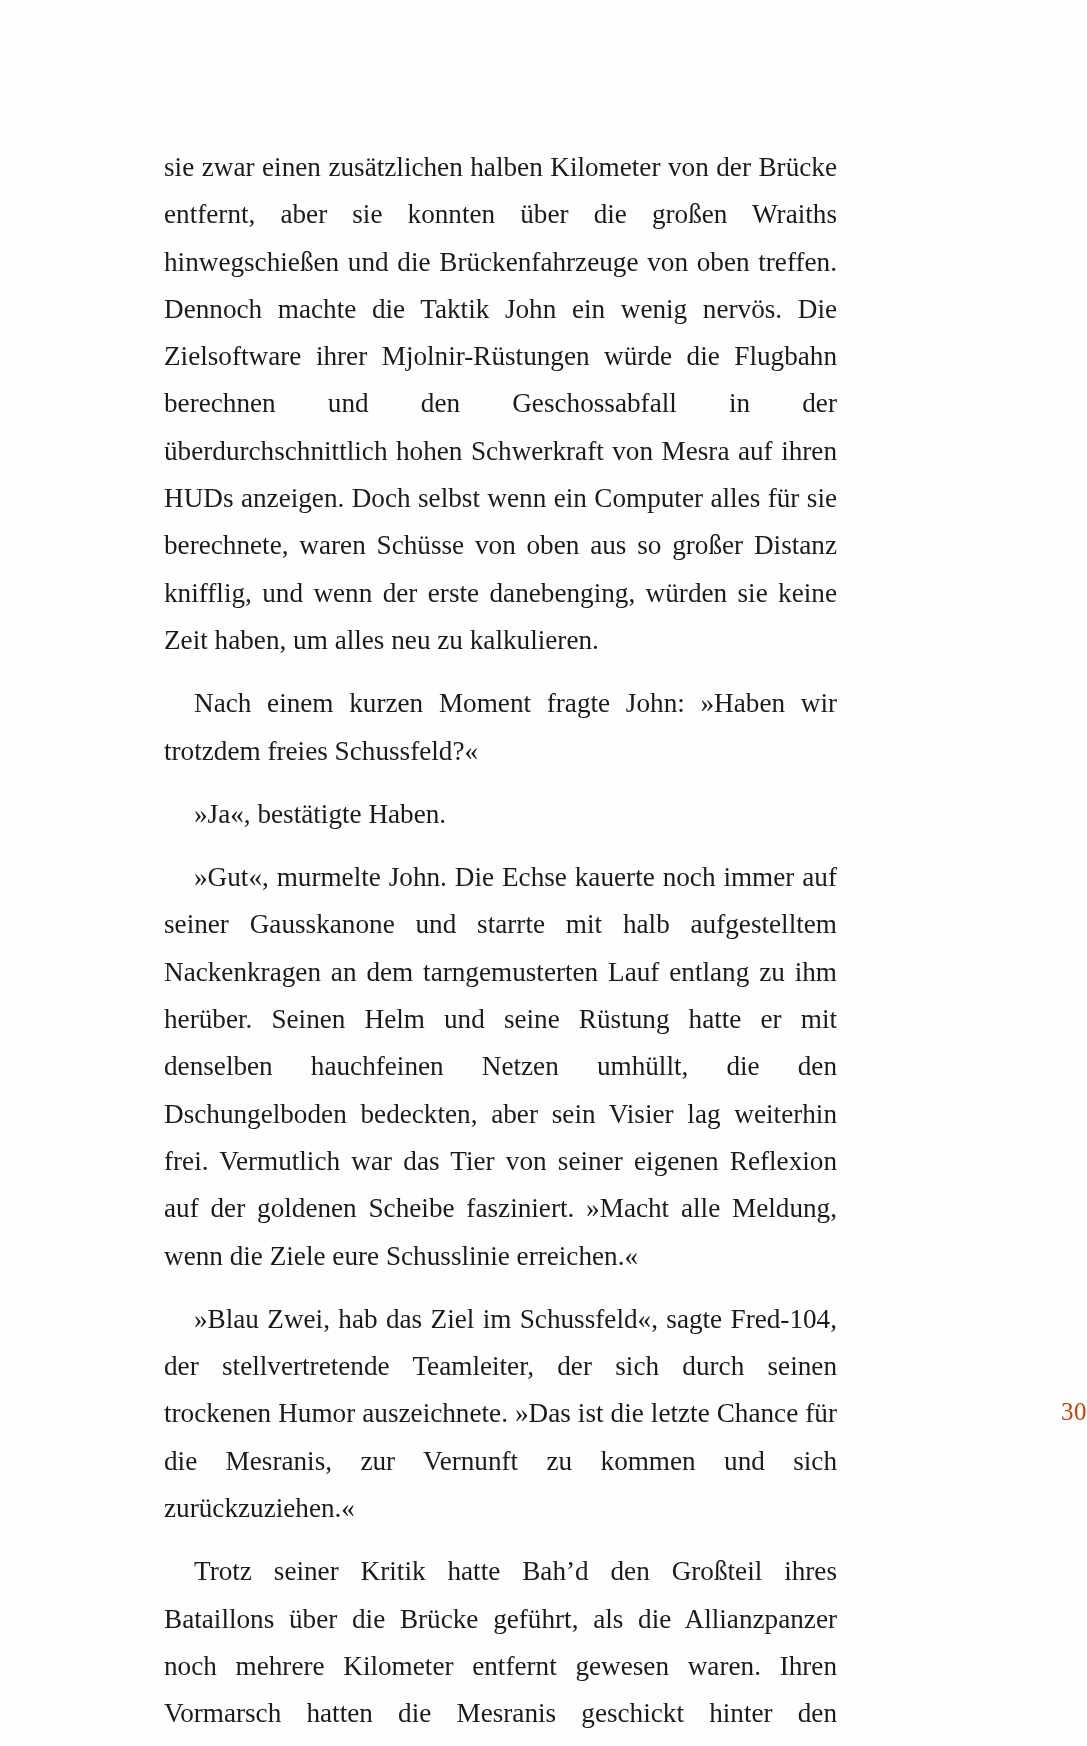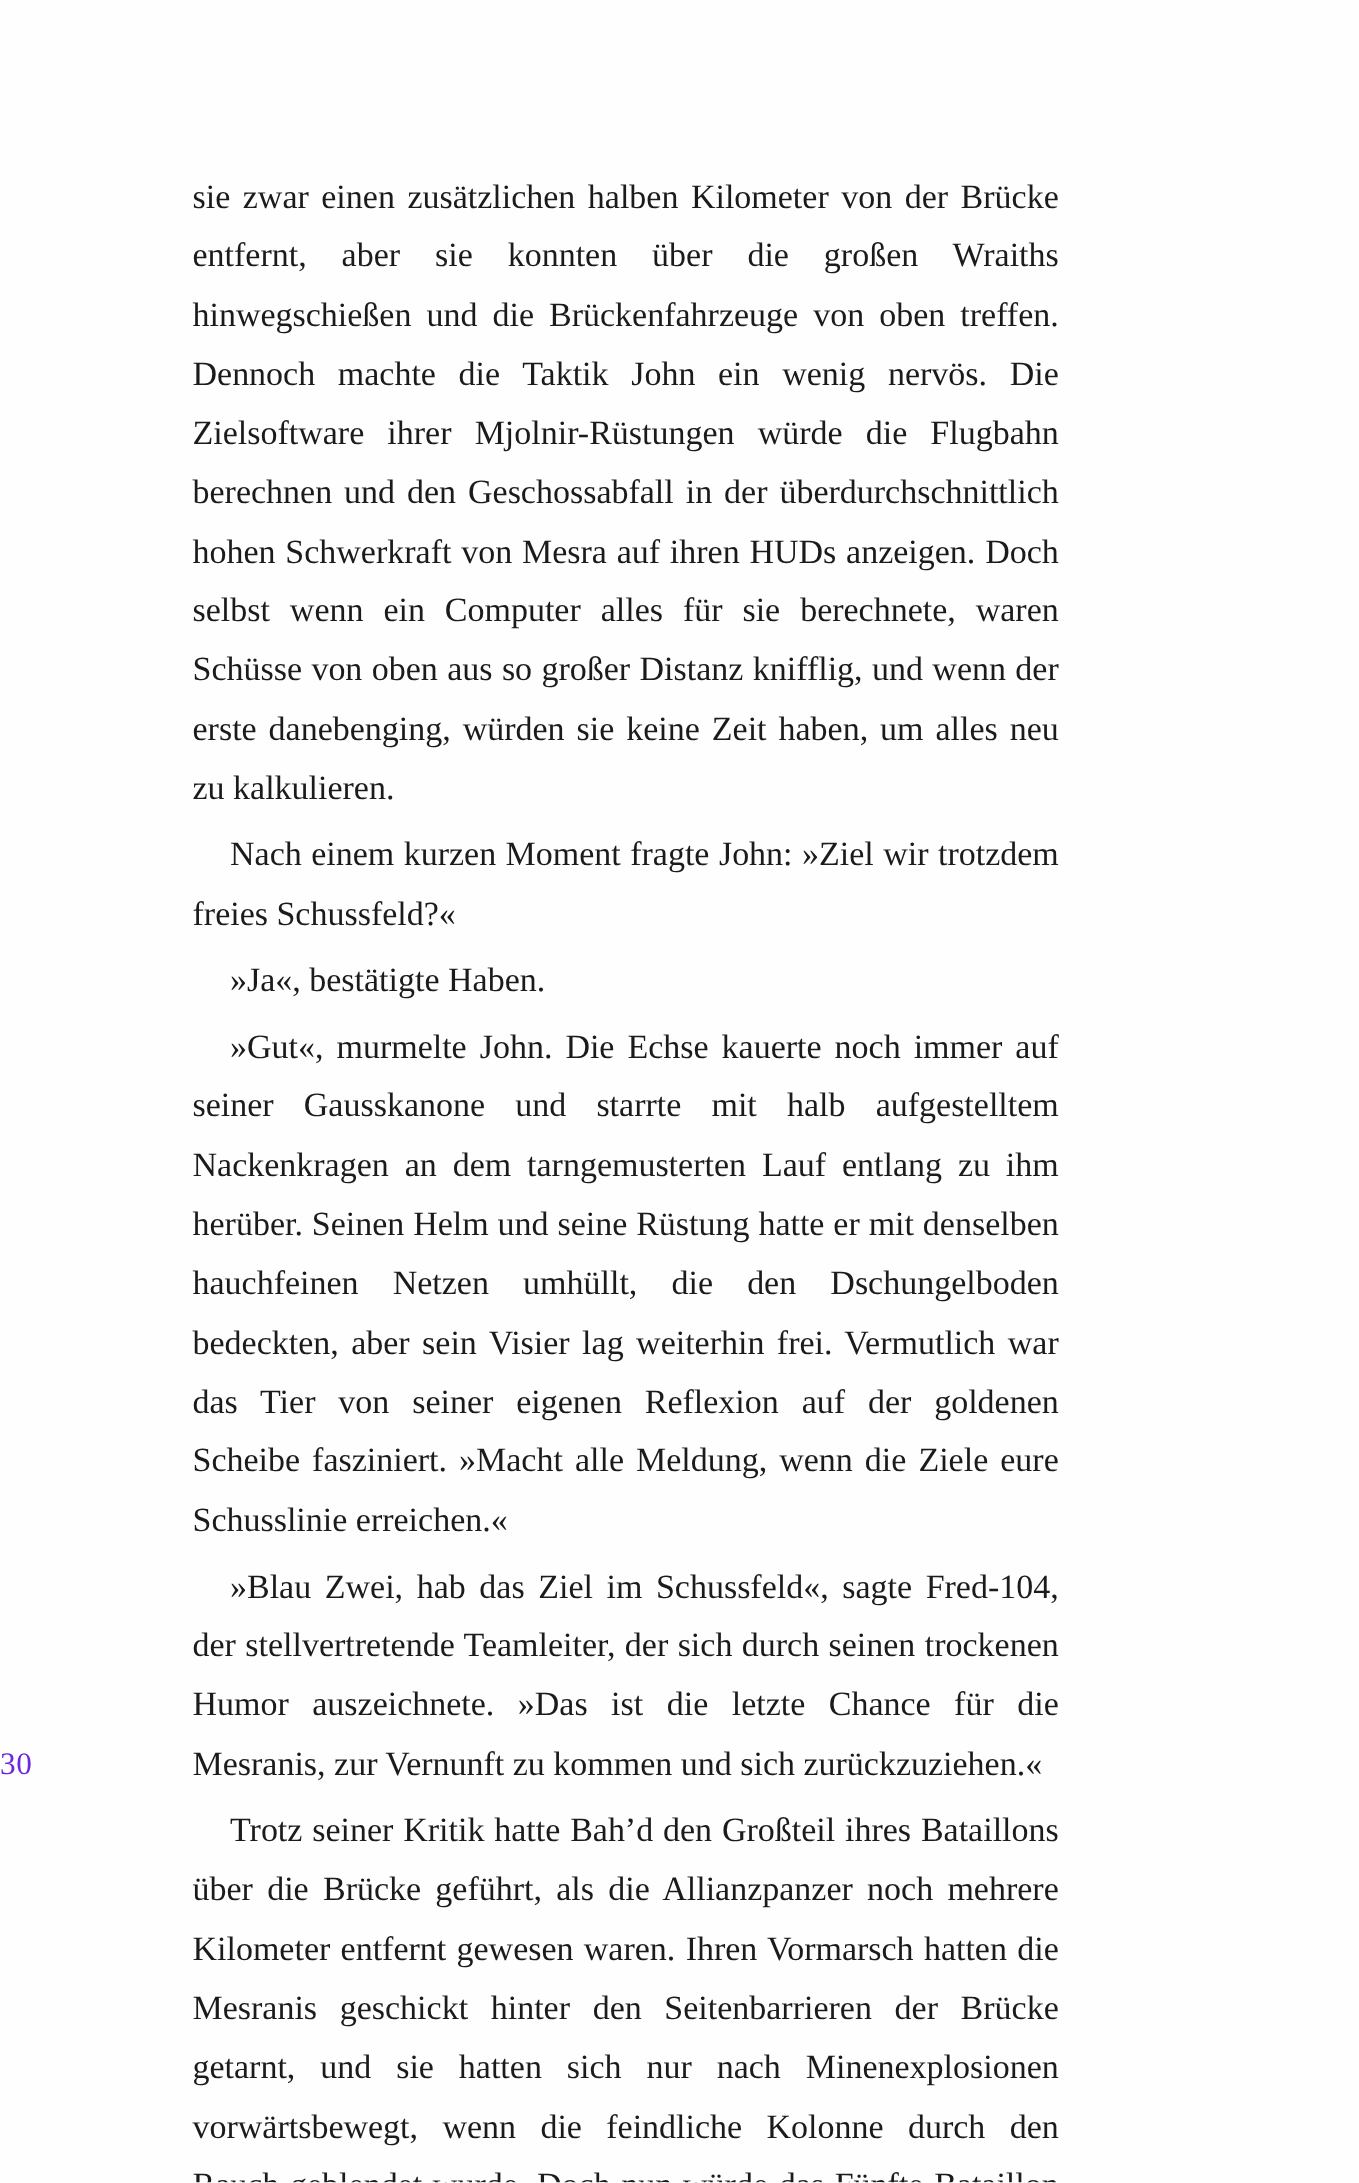--- a/index.html
+++ b/index.html
@@ -22,46 +22,46 @@
     font-family: "Liberation Serif", "DejaVu Serif", serif;
     font-size: 27.2px;
     line-height: 47.3px;
     color: #1b1b1b;
     text-align: justify;
     text-justify: inter-word;
     hyphens: manual;
     -webkit-hyphens: manual;
   }
   .para {
-    margin: 6px;
+    margin: 16px;
     text-indent: 0;
   }
   .para.indent {
     text-indent: 30px;
   }
   .folio {
     position: absolute;
     left: 0;
     top: 1398px;
     width: 1087px;
-    text-align: left;
+    text-align: right;
     font-family: "Liberation Serif", "DejaVu Serif", serif;
     font-size: 25px;
-    color: #6d28d9;
+    color: #c2410c;
     letter-spacing: 0.5px;
   }
 </style>
 </head>
 <body>
 
 <div class="page">
 
   <div class="text-block">
     <p class="para">sie zwar einen zusätzlichen halben Kilometer von der Brücke entfernt, aber sie konnten über die großen Wraiths hinwegschießen und die Brückenfahrzeuge von oben treffen. Dennoch machte die Taktik John ein wenig nervös. Die Zielsoftware ihrer Mjolnir-Rüstungen würde die Flugbahn berechnen und den Geschossabfall in der überdurchschnittlich hohen Schwerkraft von Mesra auf ihren HUDs anzeigen. Doch selbst wenn ein Computer alles für sie berechnete, waren Schüsse von oben aus so großer Distanz knifflig, und wenn der erste danebenging, würden sie keine Zeit haben, um alles neu zu kalkulieren.</p>
-    <p class="para indent">Nach einem kurzen Moment fragte John: »Ziel wir trotzdem freies Schussfeld?«</p>
+    <p class="para indent">Nach einem kurzen Moment fragte John: »Haben wir trotzdem freies Schussfeld?«</p>
     <p class="para indent">»Ja«, bestätigte Haben.</p>
     <p class="para indent">»Gut«, murmelte John. Die Echse kauerte noch immer auf seiner Gausskanone und starrte mit halb aufgestelltem Nackenkragen an dem tarngemusterten Lauf entlang zu ihm herüber. Seinen Helm und seine Rüstung hatte er mit denselben hauchfeinen Netzen umhüllt, die den Dschungelboden bedeckten, aber sein Visier lag weiterhin frei. Vermutlich war das Tier von seiner eigenen Reflexion auf der goldenen Scheibe fasziniert. »Macht alle Meldung, wenn die Ziele eure Schusslinie erreichen.«</p>
     <p class="para indent">»Blau Zwei, hab das Ziel im Schussfeld«, sagte Fred-104, der stellvertretende Teamleiter, der sich durch seinen trockenen Humor auszeichnete. »Das ist die letzte Chance für die Mesranis, zur Vernunft zu kommen und sich zurückzuziehen.«</p>
     <p class="para indent">Trotz seiner Kritik hatte Bah’d den Großteil ihres Bataillons über die Brücke geführt, als die Allianzpanzer noch mehrere Kilometer entfernt gewesen waren. Ihren Vormarsch hatten die Mesranis geschickt hinter den Seitenbarrieren der Brücke getarnt, und sie hatten sich nur nach Minenexplosionen vorwärtsbewegt, wenn die feindliche Kolonne durch den Rauch geblendet wurde. Doch nun würde das Fünfte Bataillon auf der anderen Seite der</p>
   </div>
 
   <div class="folio">30</div>
 
 </div>
 

